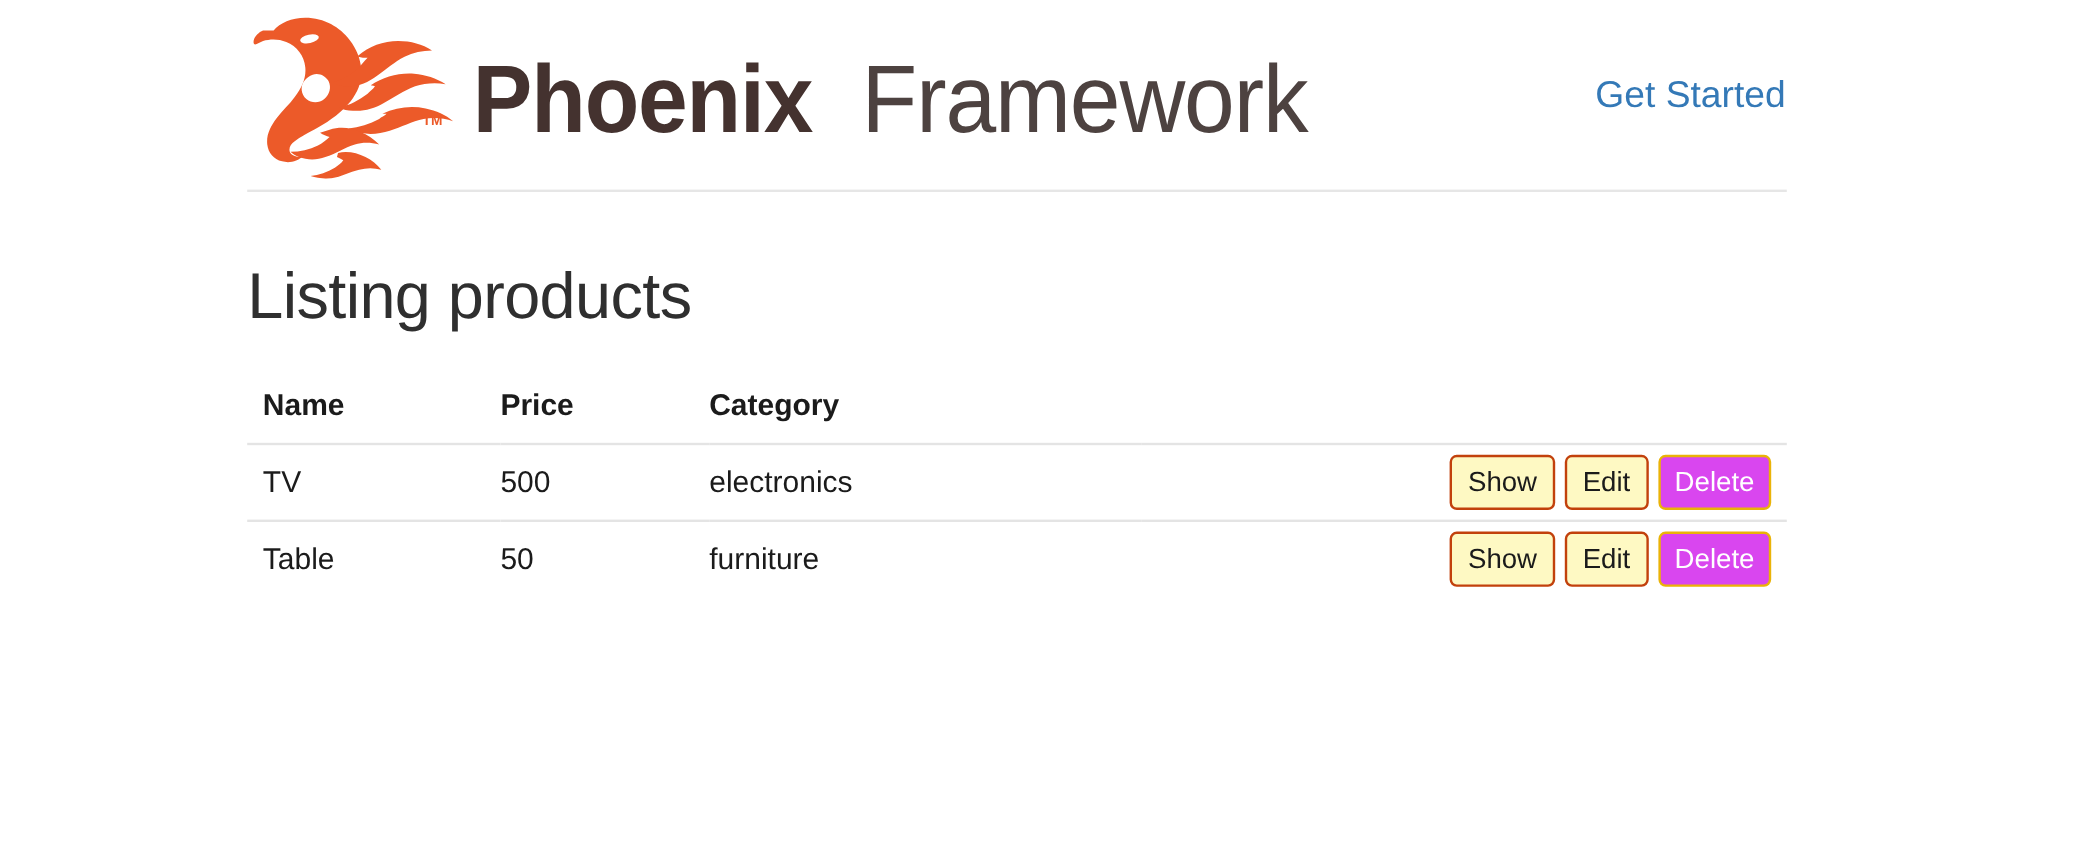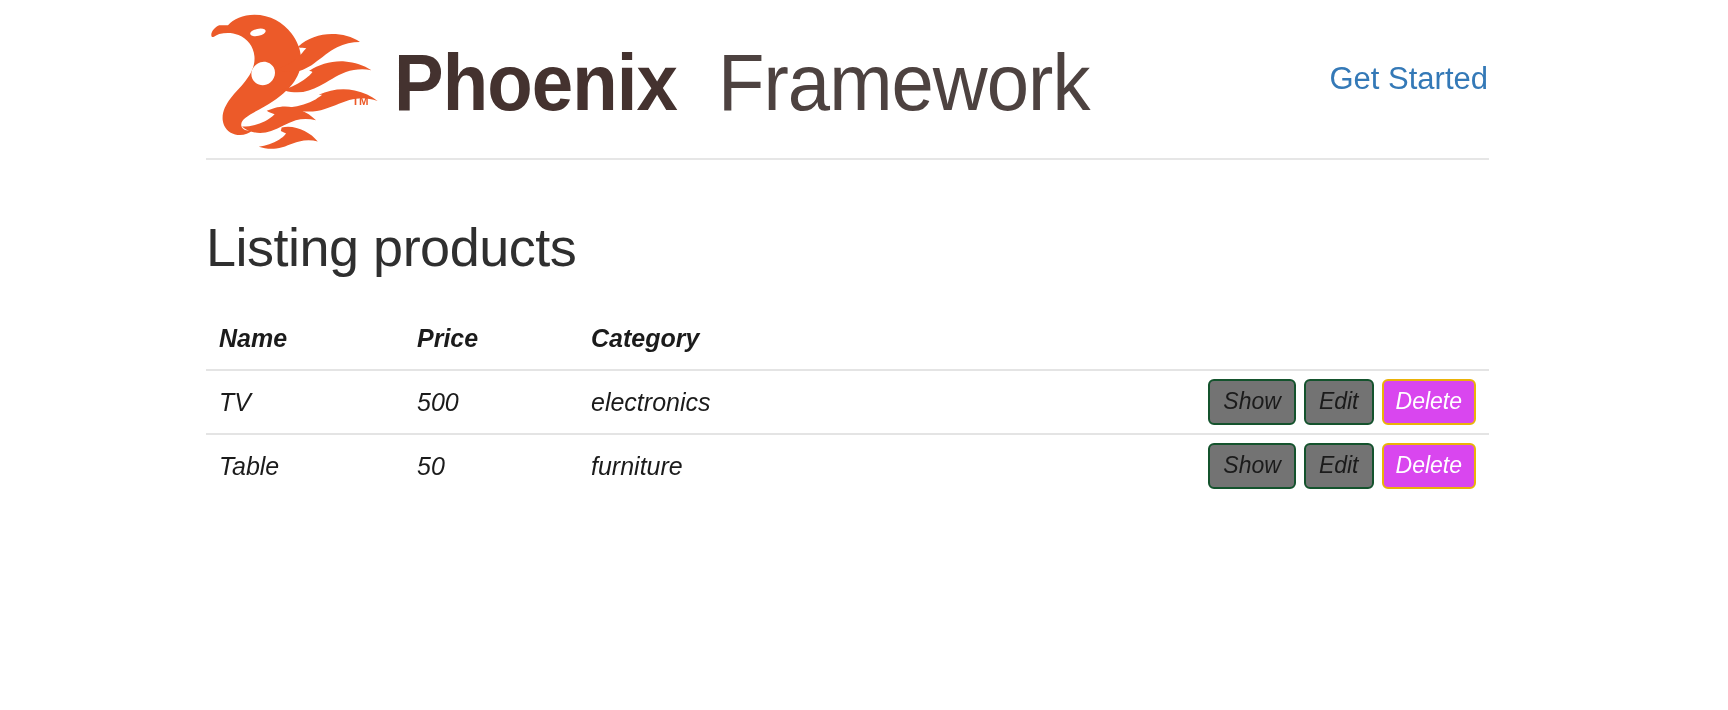--- a/index.html
+++ b/index.html
@@ -101,21 +101,20 @@
     font-size: 54px;
     font-weight: 400;
     color: #2f2f2f;
     margin: 0;
     letter-spacing: -0.5px;
     line-height: 1.15;
   }
 
   .table-wrap {
     margin-top: 42px;
-    font-style: italic;
   }
 
   table.products {
     width: 1283px;
     border-collapse: collapse;
     table-layout: fixed;
   }
 
   table.products th,
   table.products td {
@@ -163,22 +162,22 @@
     padding: 9px 13px 10px;
     border-radius: 6px;
     cursor: pointer;
     white-space: nowrap;
     box-sizing: border-box;
     text-decoration: none;
     display: inline-block;
   }
 
   .btn-default {
-    background: #737373;
-    border: 2px solid #14532d;
+    background: #fef9c3;
+    border: 2px solid #c2410c;
     color: #1b1b1b;
   }
 
   .btn-danger {
     background: #d946ef;
     border: 2px solid #eab308;
     color: #ffffff;
     padding: 9px 12px 10px;
   }
 

